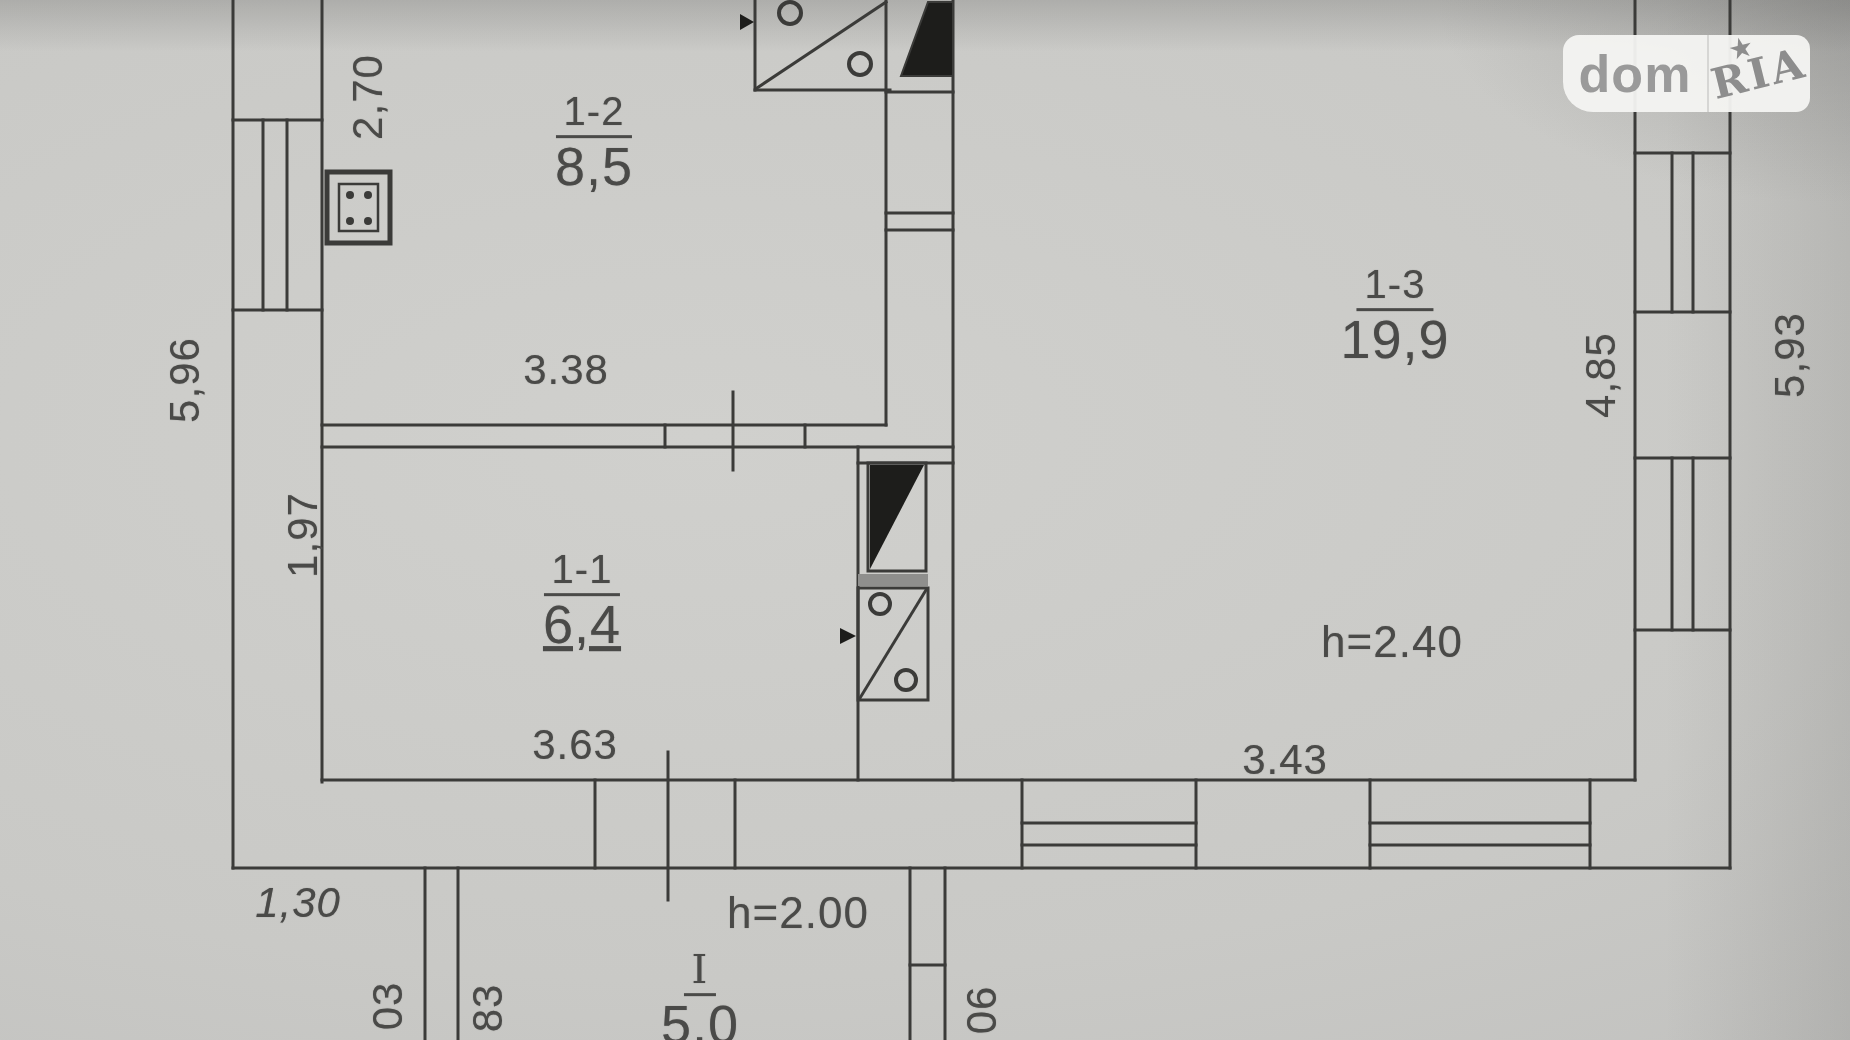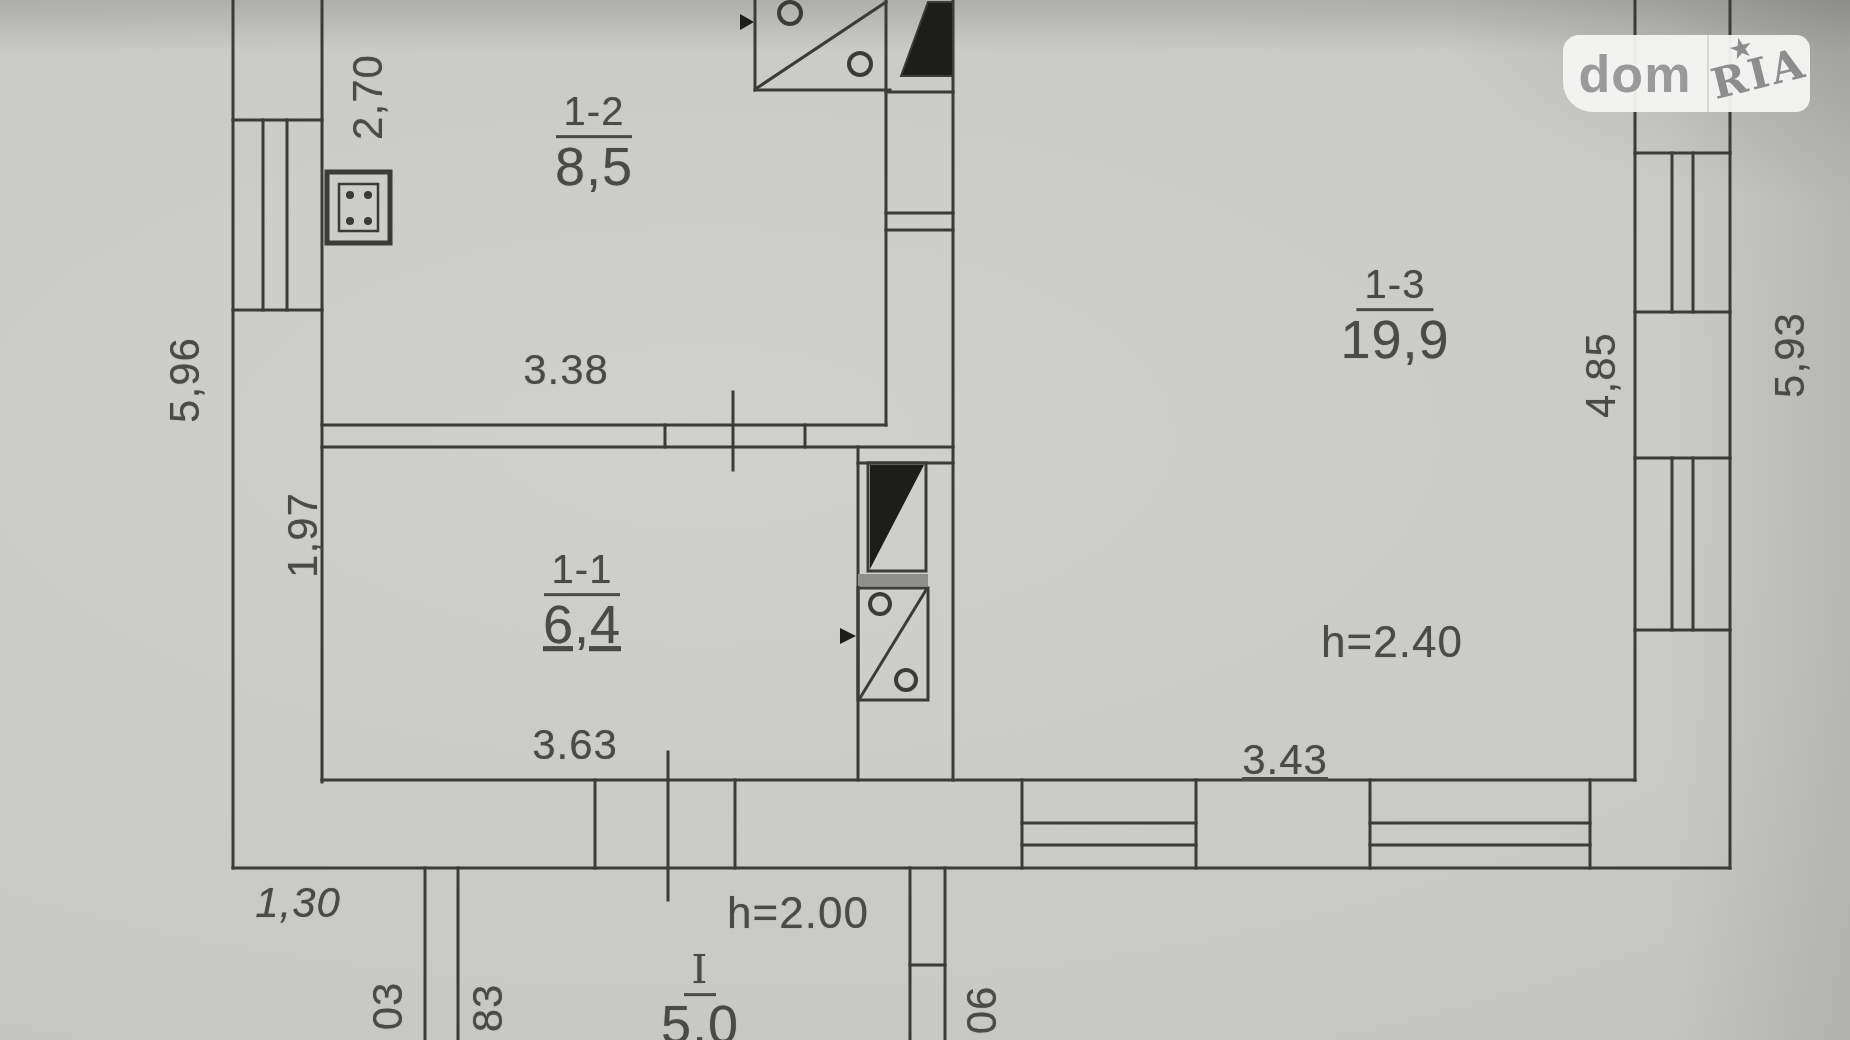--- a/index.html
+++ b/index.html
@@ -162,21 +162,21 @@
       </g>
     </svg>
 
     
     <div class="vlabel" style="left:368px;top:97px;">2,70</div>
     <div class="vlabel" style="left:185px;top:380px;">5,96</div>
     <div class="hlabel" style="left:566px;top:370px;">3.38</div>
     <div class="vlabel" style="left:303px;top:535px;">1,97</div>
     <div class="hlabel" style="left:575px;top:745px;">3.63</div>
     <div class="hlabel" style="left:298px;top:903px;font-style:italic;">1,30</div>
-    <div class="hlabel" style="left:1285px;top:760px;text-decoration:underline;">3.43</div>
+    <div class="hlabel" style="left:1285px;top:760px;">3.43</div>
     <div class="vlabel" style="left:1601px;top:375px;">4,85</div>
     <div class="vlabel" style="left:1790px;top:355px;">5,93</div>
     <div class="vlabel" style="left:388px;top:1006px;">03</div>
     <div class="vlabel" style="left:488px;top:1008px;">83</div>
     <div class="vlabel" style="left:982px;top:1010px;">06</div>
 
     <div class="hlabel height-label" style="left:1392px;top:642px;">h=2.40</div>
     <div class="hlabel height-label" style="left:798px;top:913px;text-align:right;">h=2.00</div>
 
     <div class="room-label" style="left:594px;top:142px;">

